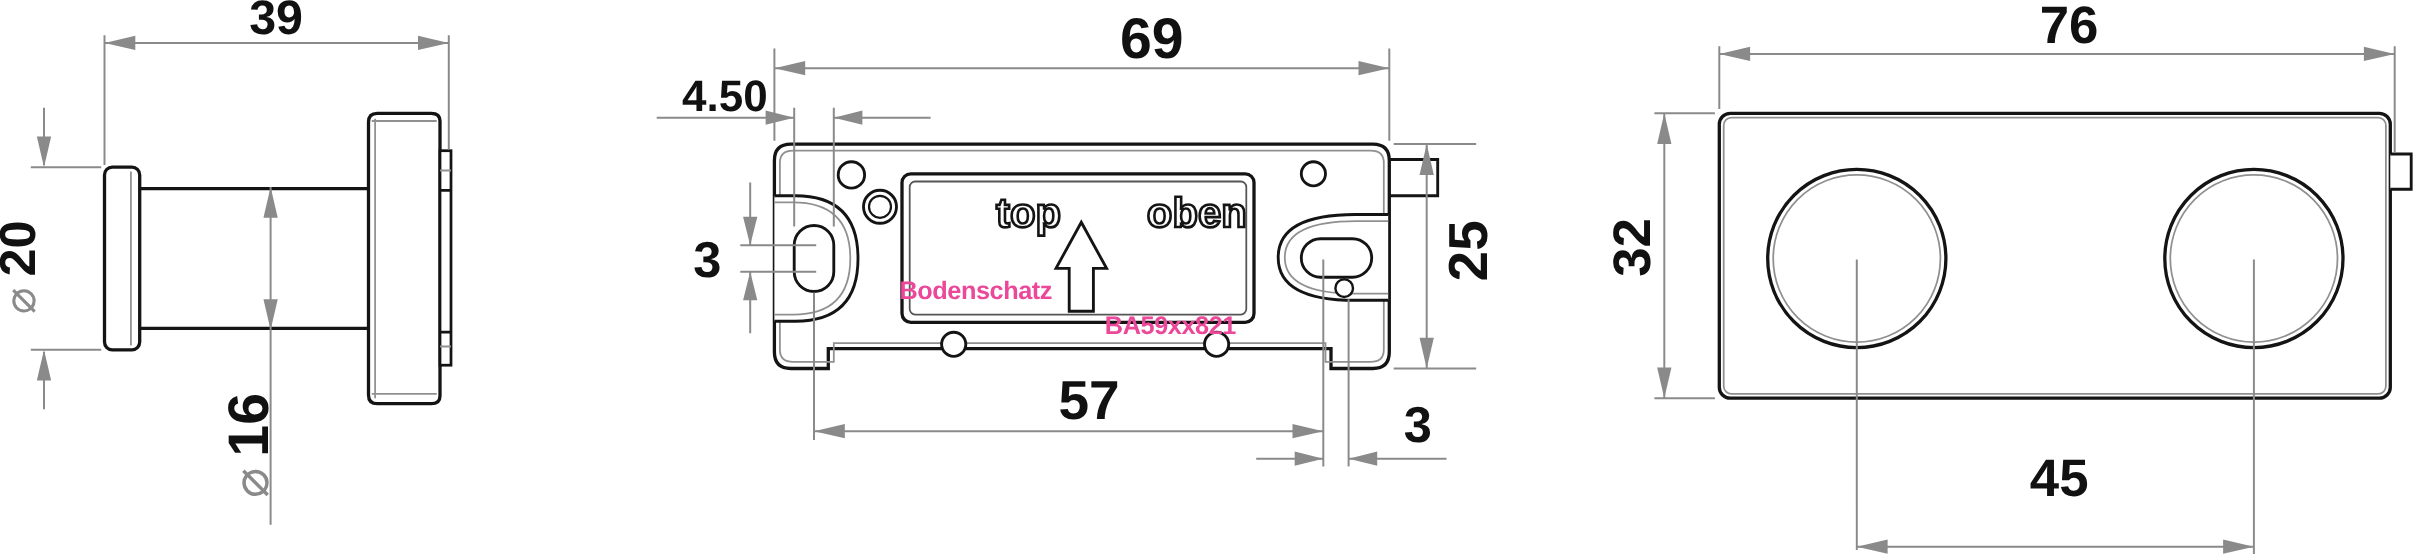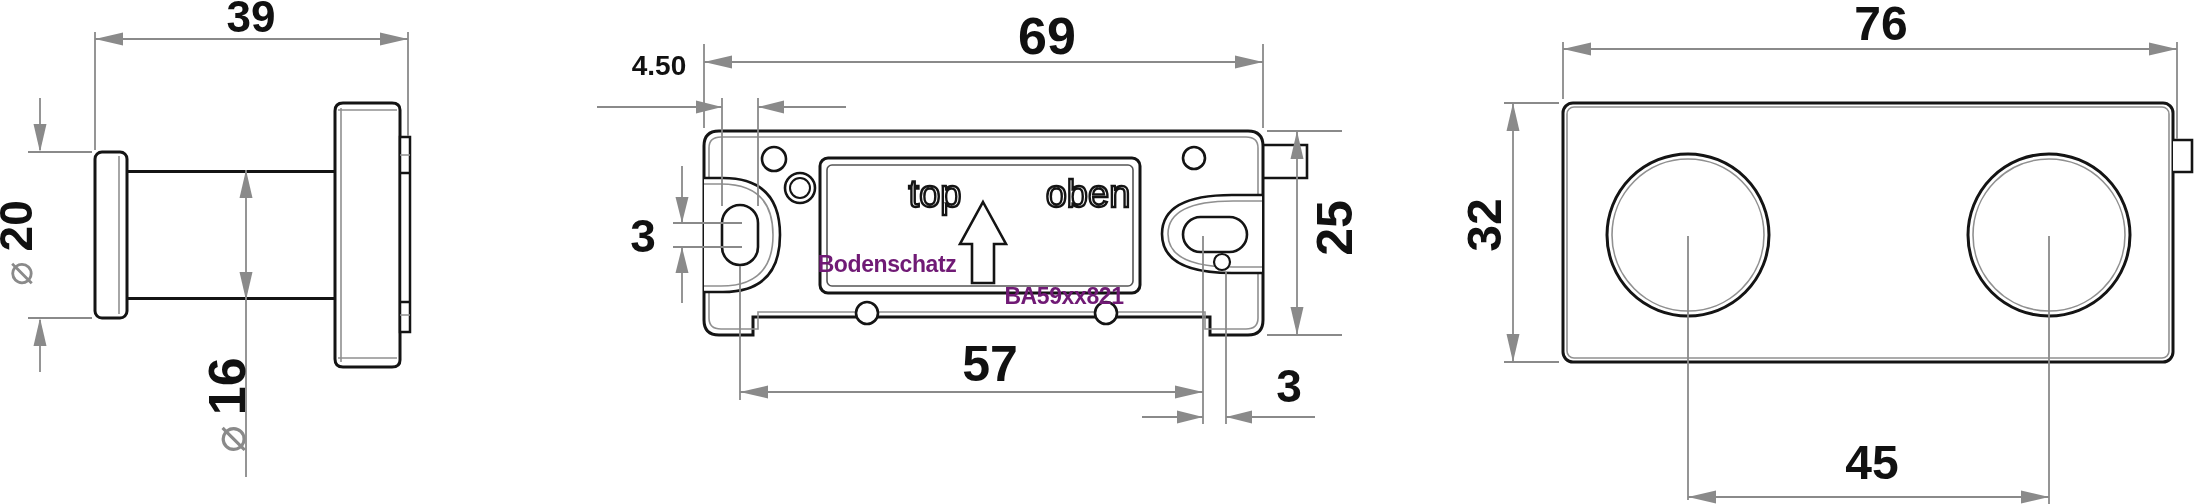--- a/index.html
+++ b/index.html
@@ -3,23 +3,23 @@
 <meta charset="utf-8">
 <style>
   html,body{margin:0;padding:0;background:#ffffff;}
   #canvas{position:relative;width:2197px;height:504px;background:#fff;overflow:hidden;
           font-family:"Liberation Sans", sans-serif;}
   #drawing-svg{position:absolute;left:0;top:0;}
   .dim{position:absolute;transform:translate(-50%,-50%);color:#111;font-weight:700;
        font-size:46px;line-height:1;white-space:nowrap;letter-spacing:0;}
   .dim.vert{transform:translate(-50%,-50%) rotate(-90deg);}
   .dim .phi{color:#8a8a8a;font-weight:400;margin-right:10px;font-size:0.88em;}
-  .outline-text{position:absolute;transform:translate(-50%,-50%);color:#fff;font-weight:400;
+  .outline-text{position:absolute;transform:translate(-50%,-50%);color:#fff;font-weight:700;
        -webkit-text-stroke:2.4px #141414;text-stroke:2.4px #141414;font-size:38px;line-height:1;white-space:nowrap;}
-  .stamp{position:absolute;transform:translate(-50%,-50%);color:#701a75;font-weight:700;
+  .stamp{position:absolute;transform:translate(-50%,-50%);color:#ec4899;font-weight:700;
        font-size:23px;line-height:1;white-space:nowrap;letter-spacing:-0.4px;}
 </style>
 </head>
 <body>
 
 <div id="canvas">
 
   <svg id="drawing-svg" width="2197" height="504" viewBox="0 0 2197 504">
 
     <g fill="none" stroke="#141414" stroke-width="3">
@@ -157,35 +157,35 @@
   </svg>
 
   <div class="dim" style="left:251px;top:17px;font-size:44px;">39</div>
 
   <div class="dim vert" style="left:16px;top:243px;"><span class="phi">⌀</span><span>20</span></div>
 
   <div class="dim vert" style="left:227px;top:405px;font-size:52px;"><span class="phi">⌀</span><span>16</span></div>
 
   <div class="dim" style="left:1047px;top:36px;font-size:52px;">69</div>
 
-  <div class="dim" style="left:659px;top:66px;font-size:28px;">4.50</div>
+  <div class="dim" style="left:659px;top:88px;font-size:40px;">4.50</div>
 
   <div class="dim" style="left:643px;top:236px;">3</div>
 
   <div class="dim vert" style="left:1335px;top:228px;font-size:50px;">25</div>
 
   <div class="dim" style="left:990px;top:364px;font-size:50px;">57</div>
 
   <div class="dim" style="left:1289px;top:386px;">3</div>
 
   <div class="dim" style="left:1863px;top:24px;font-size:48px;margin-left:18px;">76</div>
 
   <div class="dim vert" style="left:1485px;top:225px;font-size:48px;">32</div>
 
-  <div class="dim" style="left:1872px;top:463px;font-size:48px;">45</div>
+  <div class="dim" style="left:1872px;top:436px;font-size:48px;">45</div>
 
   <div class="outline-text" style="left:935px;top:194px;">top</div>
 
   <div class="outline-text" style="left:1088px;top:194px;">oben</div>
 
   <div class="stamp" style="left:887px;top:264px;">Bodenschatz</div>
 
   <div class="stamp" style="left:1064px;top:263px;margin-top:33px;">BA59xx821</div>
 
 </div>

